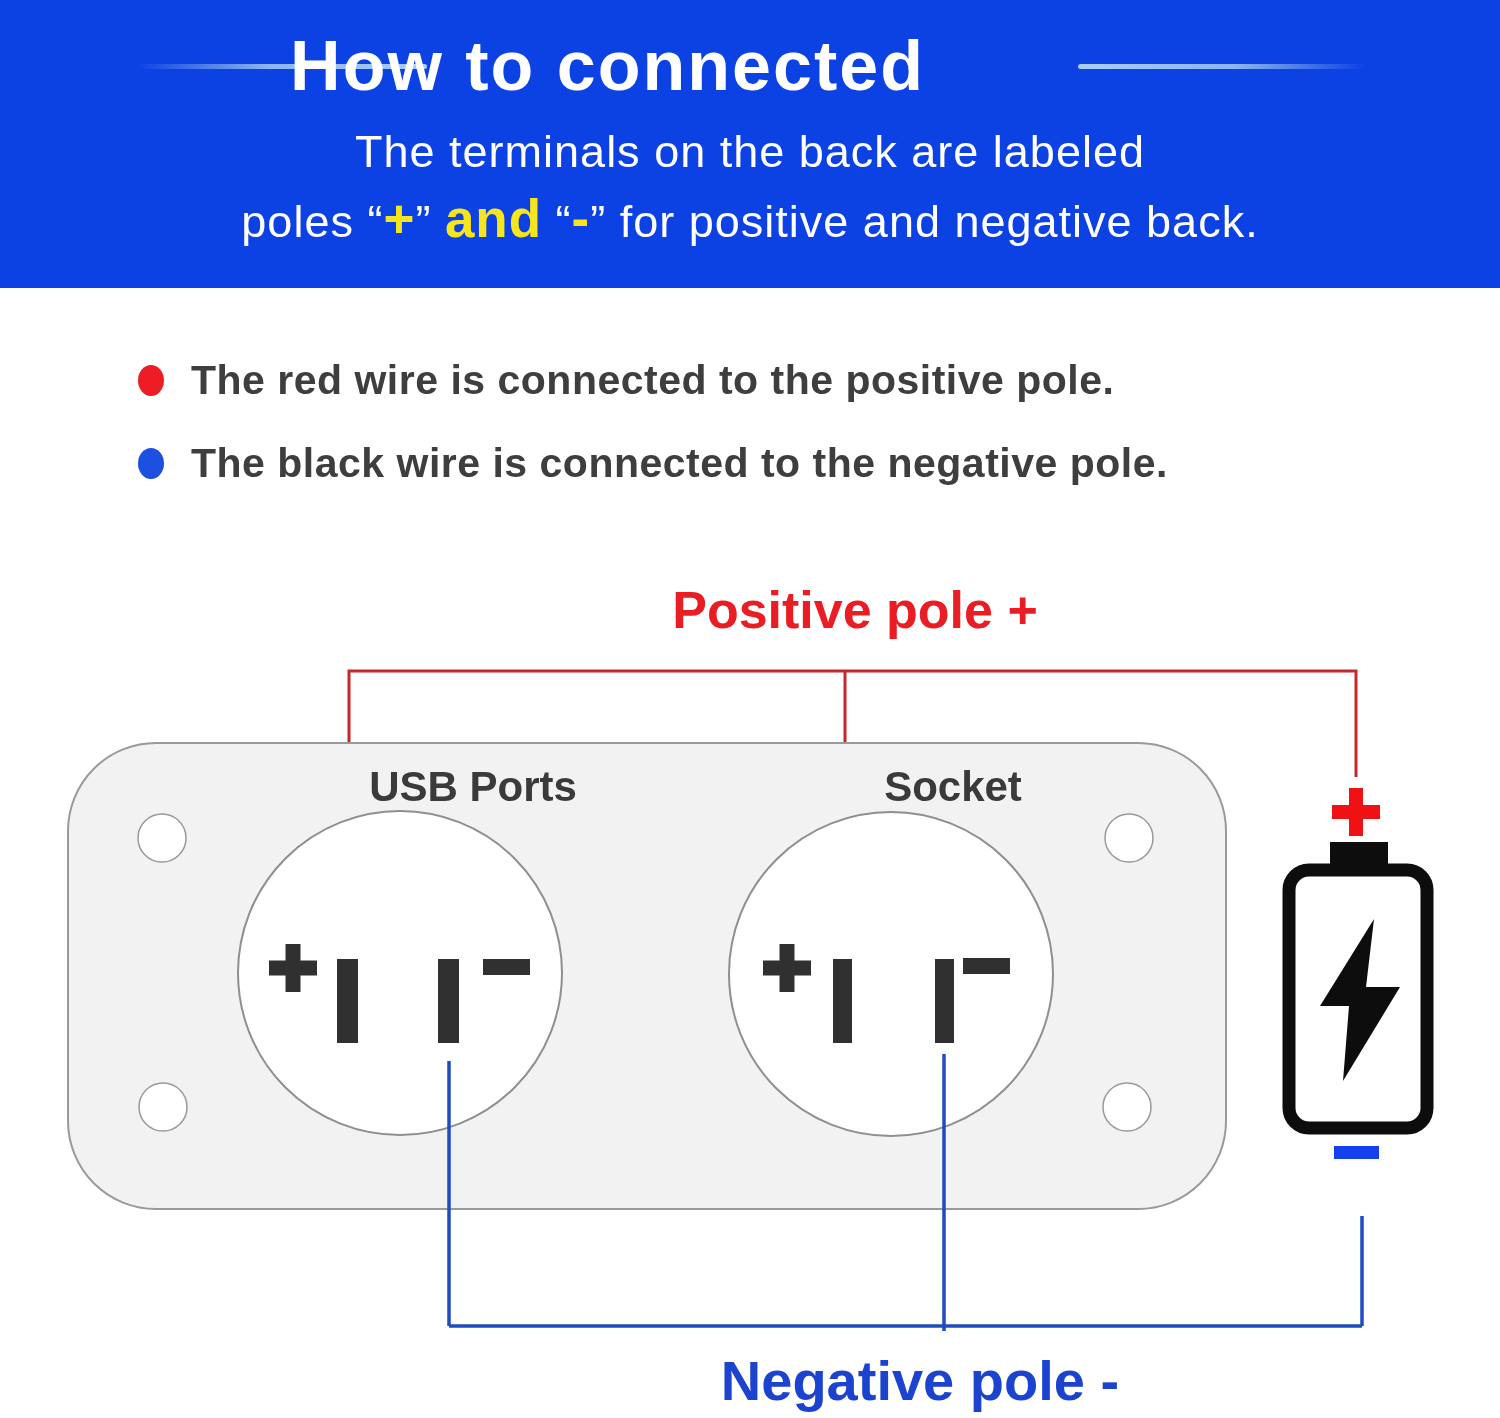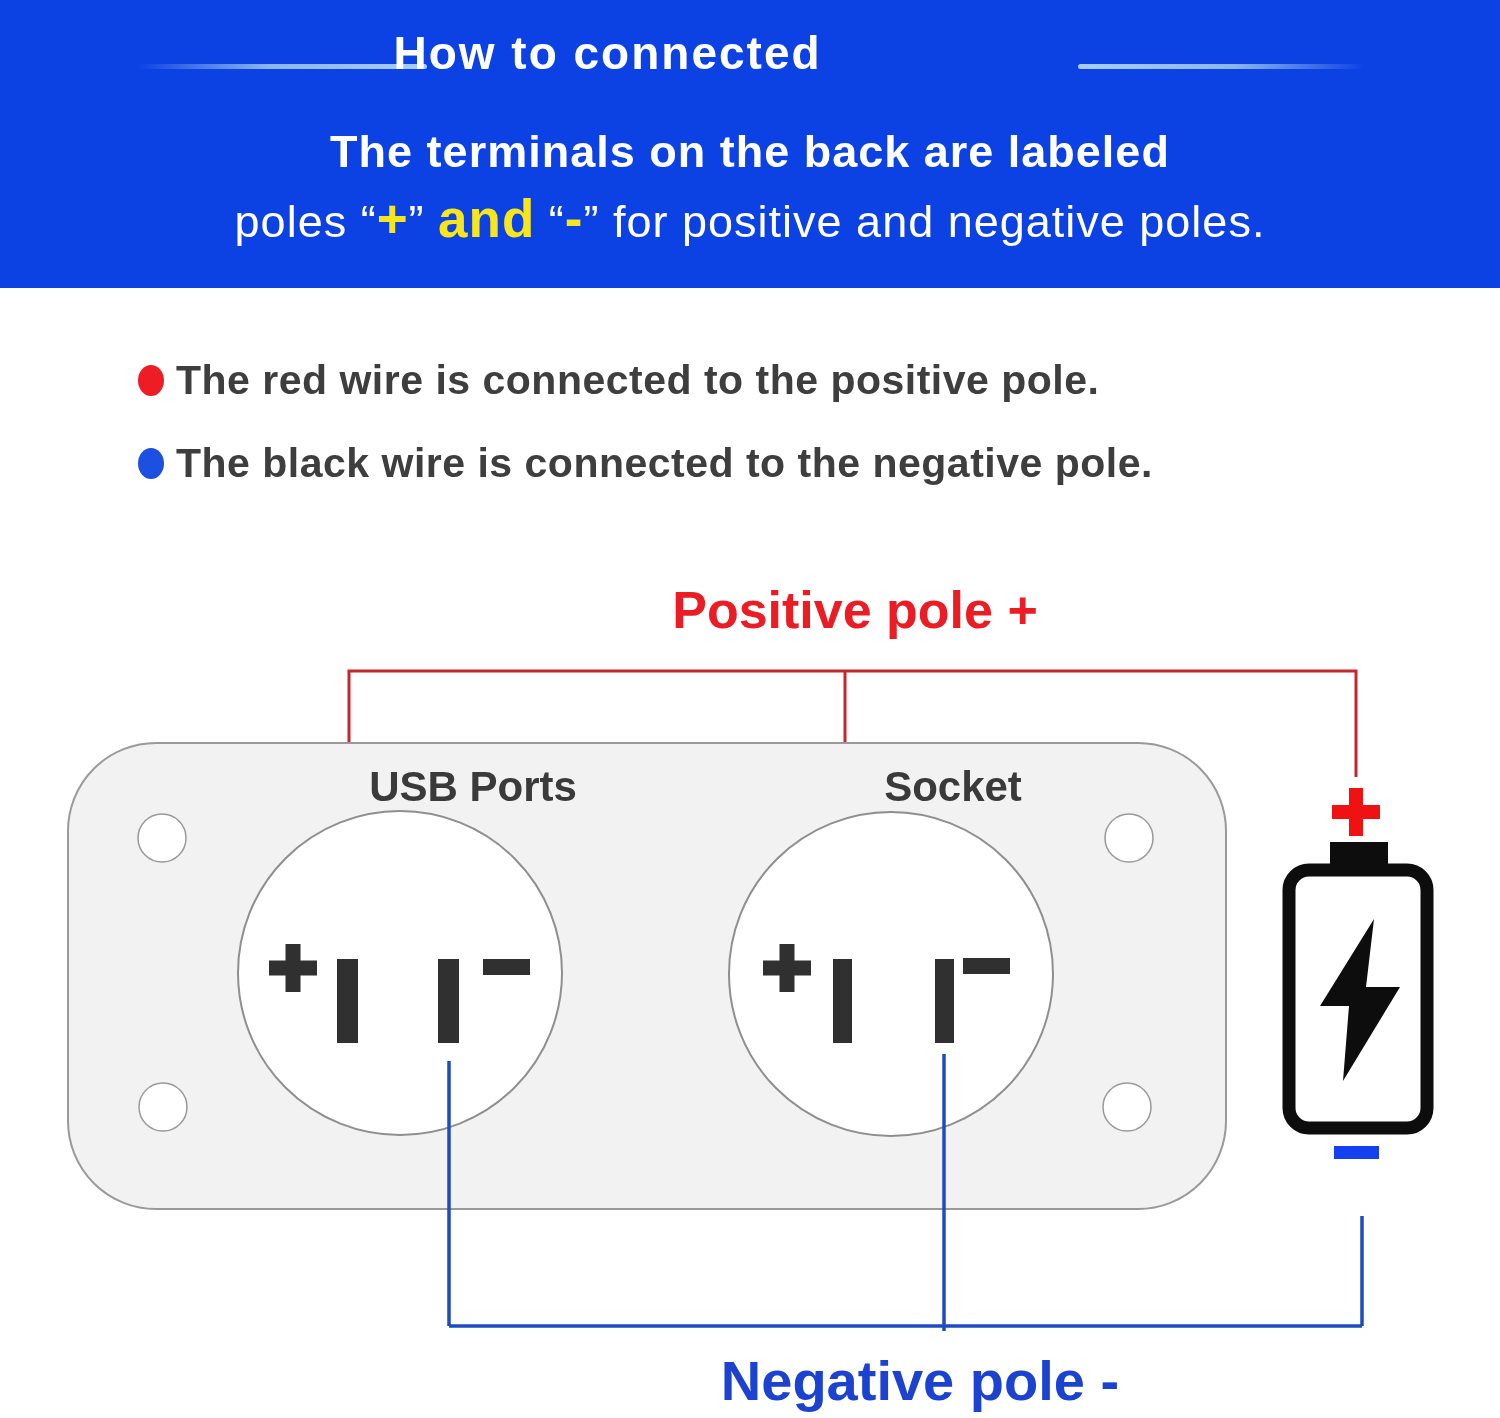--- a/index.html
+++ b/index.html
@@ -11,51 +11,51 @@
     font-family:"Liberation Sans","DejaVu Sans",sans-serif;
   }
   
   .header{
     position:absolute;left:0;top:0;width:1500px;height:288px;
     background:var(--header-bg);
   }
   .page-title{
     position:absolute;left:0;top:26px;width:1215px;margin:0;
     text-align:center;
-    font-size:46px;font-weight:700;letter-spacing:2px;
+    font-size:70px;font-weight:700;letter-spacing:2px;
     color:var(--title-text);
   }
   .hline{
     position:absolute;top:64px;height:5px;border-radius:3px;
   }
   .hline-left{
     left:137px;width:290px;
     background:linear-gradient(90deg, rgba(138,181,239,0) 0%, var(--header-line) 45%, #a9cdf6 100%);
   }
   .hline-right{
     left:1078px;width:287px;
     background:linear-gradient(270deg, rgba(138,181,239,0) 0%, var(--header-line) 45%, #a9cdf6 100%);
   }
   .sub1{
     position:absolute;left:0;top:126px;width:1500px;margin:0;
-    text-align:center;font-size:45px;font-weight:700;letter-spacing:1px;
+    text-align:center;font-size:45px;font-weight:400;letter-spacing:1px;
     color:var(--title-text);
   }
   .sub2{
     position:absolute;left:0;top:192px;width:1500px;margin:0;
     text-align:center;font-size:45px;font-weight:400;letter-spacing:1px;
     color:var(--title-text);white-space:pre-wrap;
   }
   .sub2 .yel{
     color:var(--highlight-yellow);
     font-weight:800;font-size:53px;line-height:1;
   }
   
   .bullet-row{
-    position:absolute;left:138px;display:flex;align-items:center;gap:12px;height:44px;
+    position:absolute;left:138px;display:flex;align-items:center;gap:27px;height:44px;
   }
   .bullet-row.r1{top:358px;}
   .bullet-row.r2{top:431px;margin-top:10px;}
   .dot{width:26px;height:31px;border-radius:50%;flex:0 0 auto;}
   .dot-red{background:var(--bullet-red);}
   .dot-blue{background:var(--bullet-blue);}
   .btext{
     font-size:41px;font-weight:700;letter-spacing:0.5px;
     color:var(--body-text);white-space:nowrap;
   }
@@ -80,21 +80,21 @@
 </head>
 <body>
 
 <div class="page">
 
   <div class="header">
     <div class="hline hline-left"></div>
     <div class="hline hline-right"></div>
     <h1 class="page-title">How to connected</h1>
     <p class="sub1">The terminals on the back are labeled</p>
-    <p class="sub2"><span>poles “</span><span class="yel">+</span><span>” </span><span class="yel">and</span><span> “</span><span class="yel">-</span><span>”</span><span> for positive and negative poles.</span></p>
+    <p class="sub2"><span>poles “</span><span class="yel">+</span><span>” </span><span class="yel">and</span><span> “</span><span class="yel">-</span><span>”</span><span> for positive and negative back.</span></p>
   </div>
 
   <div class="bullet-row r1">
     <span class="dot dot-red"></span>
     <span class="btext">The red wire is connected to the positive pole.</span>
   </div>
   <div class="bullet-row r2">
     <span class="dot dot-blue"></span>
     <span class="btext">The black wire is connected to the negative pole.</span>
   </div>

